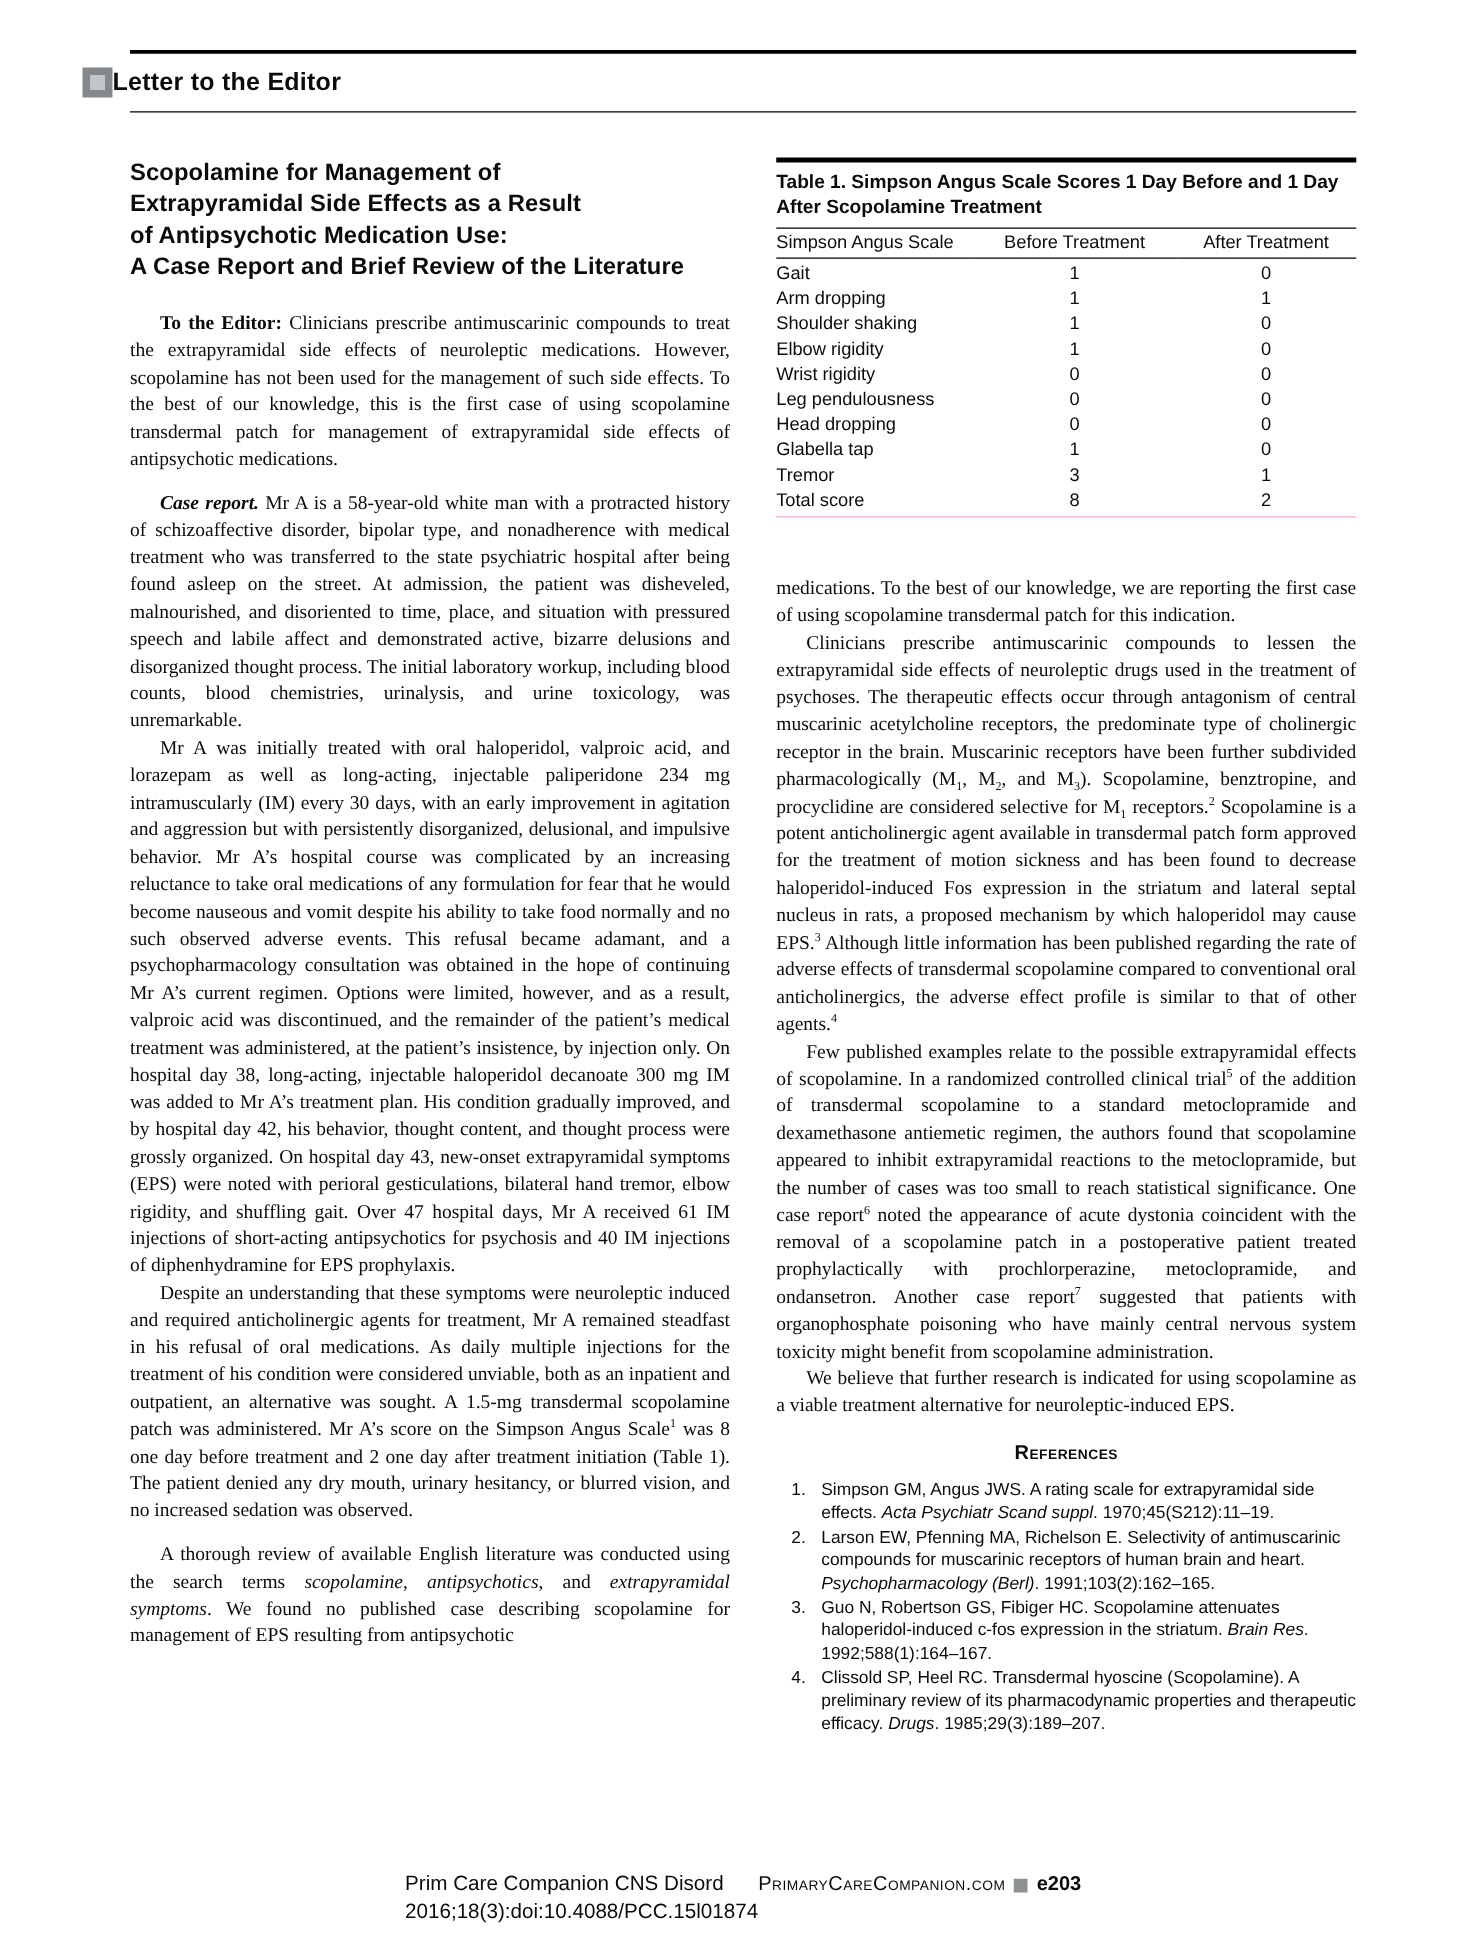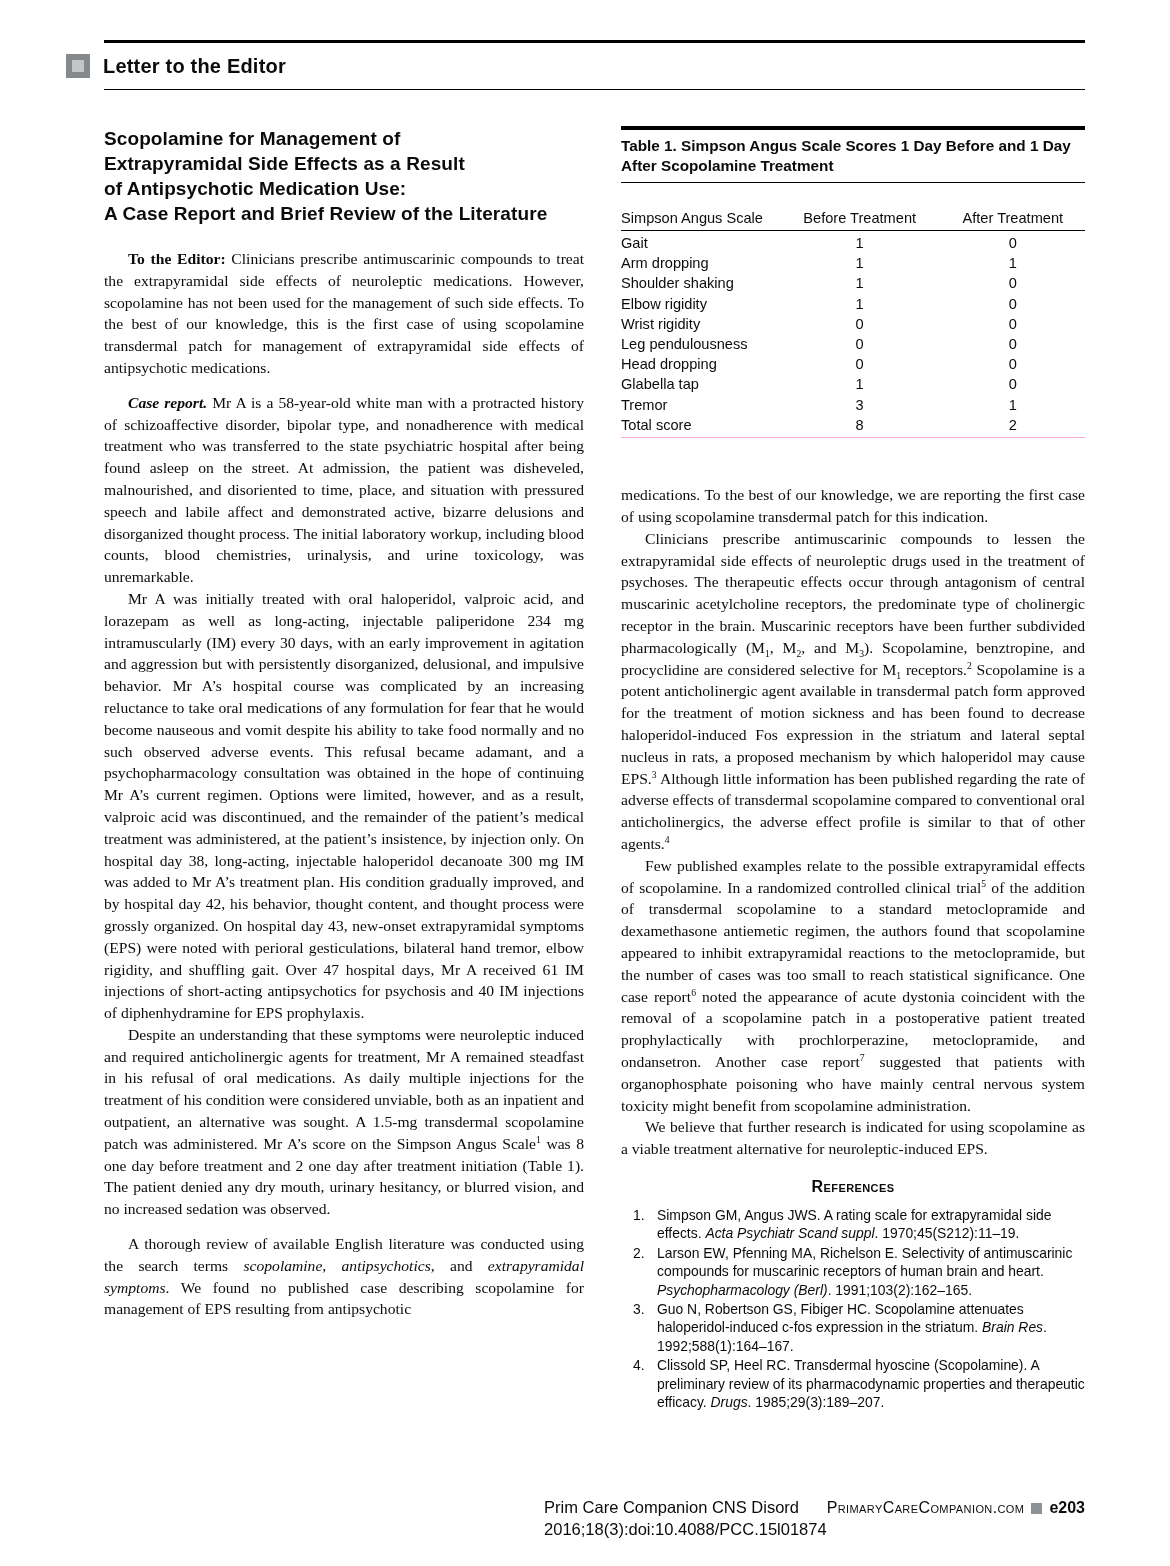--- a/index.html
+++ b/index.html
@@ -16,21 +16,21 @@
     width: 1170px; height: 1566px;
     padding: 40px 85px 0 104px;
     box-sizing: border-box;
   }
   
   .header {
     position: relative;
     border-top: 3px solid #000;
     border-bottom: 1px solid #000;
     height: 46px;
-    display: flex; align-items: center; gap: 13px; text-align: right;
+    display: flex; align-items: center; gap: 0; text-align: right;
   }
   .header-icon {
     width: 24px; height: 24px;
     background: #85898b;
     margin-left: -38px;
     display: inline-flex; align-items: center; justify-content: center;
     flex: none;
   }
   .header-icon-inner { width: 12px; height: 12px; background: #c2c6c8; display: block; }
   .header-title {
@@ -61,21 +61,21 @@
   .table-block {
     font-family: "Liberation Sans", sans-serif;
     border-top: 4px solid #000;
     margin-bottom: 46px;
   }
   .table-title {
     font-weight: 700; font-size: 15.3px; line-height: 19.5px;
     padding: 6px 0 7px;
     border-bottom: 1px solid #000;
   }
-  .sas-table { width: 100%; border-collapse: collapse; font-size: 14.6px; margin-top: 24px; }
+  .sas-table { width: 100%; border-collapse: collapse; font-size: 14.6px; }
   .sas-table thead th {
     font-weight: 400; padding: 3px 0 4px;
     border-bottom: 1px solid #000;
   }
   .sas-table th.scale-col, .sas-table td.scale-col { text-align: left; width: 34%; }
   .sas-table th.num-col,  .sas-table td.num-col  { text-align: center; }
   .sas-table td { padding: 0.8px 0; line-height: 18.6px; }
   .sas-table tbody tr:first-child td { padding-top: 3px; }
   .sas-table tbody tr:last-child td { border-bottom: 1px solid #f9a8d4; padding-bottom: 3px; }
   
@@ -91,21 +91,21 @@
     display: flex;
     font-family: "Liberation Sans", sans-serif;
     font-size: 13.9px; line-height: 18.4px;
     margin-bottom: 1px;
   }
   .ref-num { flex: 0 0 24px; }
   .ref-text { flex: 1; }
   
   .footer {
     position: absolute; left: 104px; right: 85px; bottom: 26px;
-    display: flex; justify-content: flex-end; align-items: flex-start;
+    display: flex; justify-content: center; align-items: flex-start;
     font-family: "Liberation Sans", sans-serif;
   }
   .footer-left div { font-size: 16.5px; line-height: 21.5px; }
   .footer-right { display: flex; align-items: center; gap: 7px; margin-top: 2px; }
   .footer-site { font-variant: small-caps; letter-spacing: 0.4px; font-size: 16px; }
   .footer-square { width: 11px; height: 11px; background: #8e9294; display: inline-block; }
   .footer-page { font-weight: 700; font-size: 16px; }
 </style>
 </head>
 <body>

